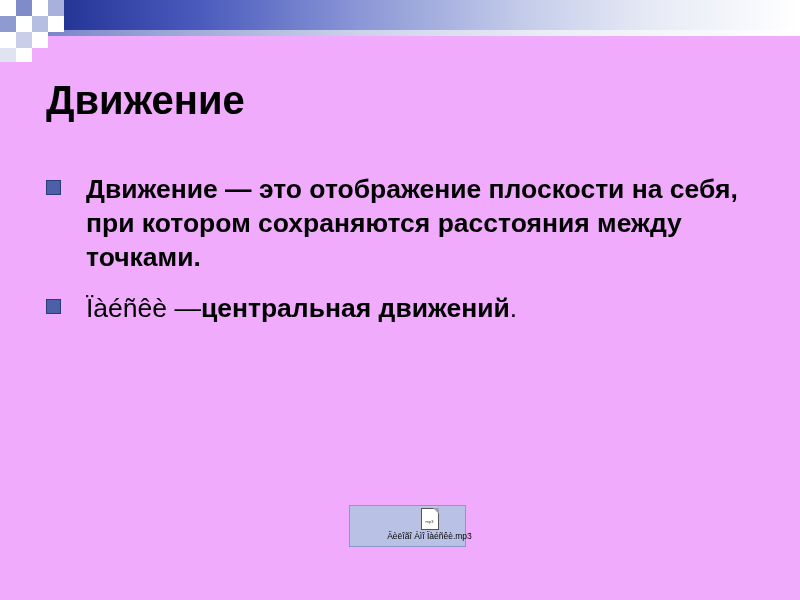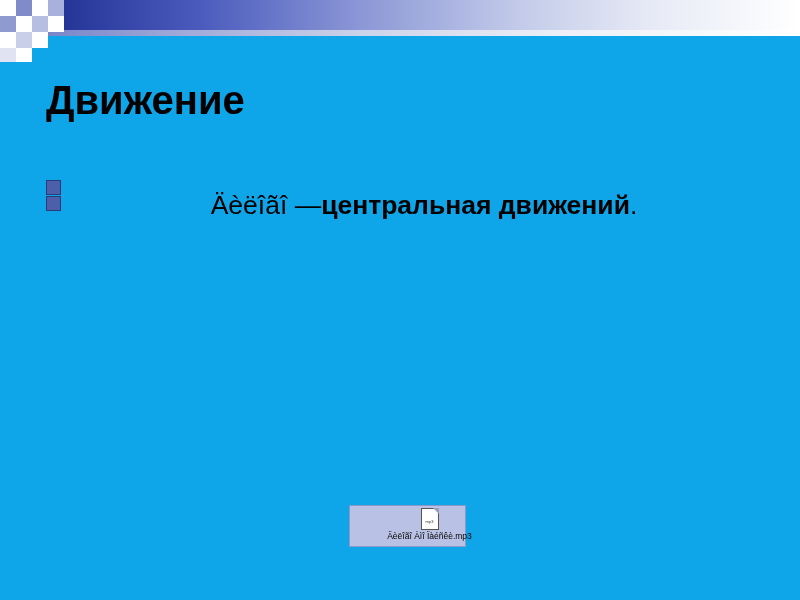--- a/index.html
+++ b/index.html
@@ -10,22 +10,21 @@
     width: 800px;
     height: 600px;
     background: #ffffff;
     font-family: "Liberation Sans", sans-serif;
     overflow: hidden;
   }
   .slide {
     position: relative;
     width: 800px;
     height: 600px;
-    background: #0ea5e9;
-    text-align: center;
+    background: #f0abfc;
   }
 
   
   .banner {
     position: absolute;
     left: 0;
     top: 0;
     width: 800px;
     height: 62px;
     overflow: hidden;
@@ -178,26 +177,27 @@
       <i style="left:16px; top:48px; width:16px; height:14px; background:#ffffff;"></i>
     </div>
   </div>
 
   <div class="title">Движение</div>
 
   <div class="bullets">
 
     <div class="bullet">
       <span class="marker"></span>
+      <b>Движение — это отображение плоскости на себя, при котором сохраняются расстояния между точками.</b>
     </div>
 
 
     <div class="bullet">
       <span class="marker"></span>
-      <span>Äèëîãî —</span><b>центральная движений</b><span>.</span>
+      <span>Ïàéñêè —</span><b>центральная движений</b><span>.</span>
     </div>
 
   </div>
 
   <div class="media-object">
     <div class="media-icon">
       <div class="fold"></div>
       <div class="lbl">mp3</div>
     </div>
     <div class="media-caption">Äèëîãî Àìî Ïàéñêè.mp3</div>

